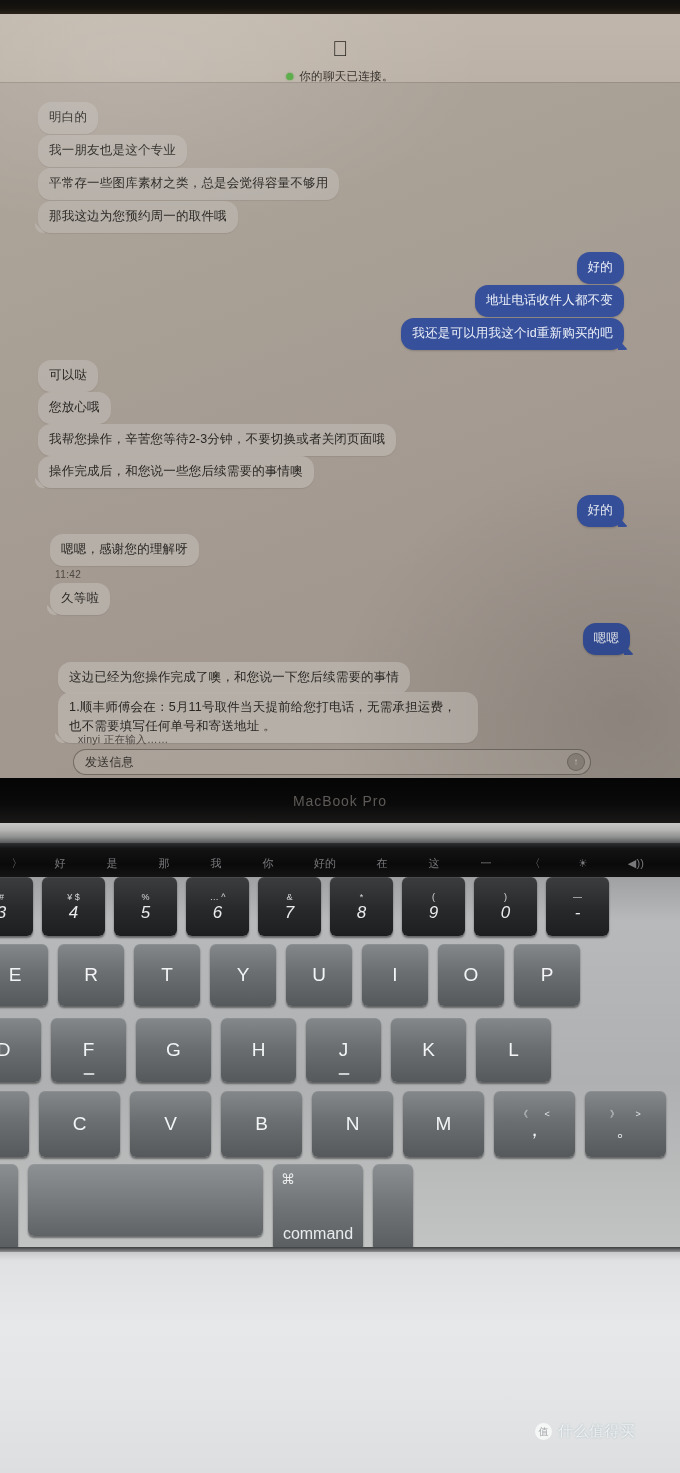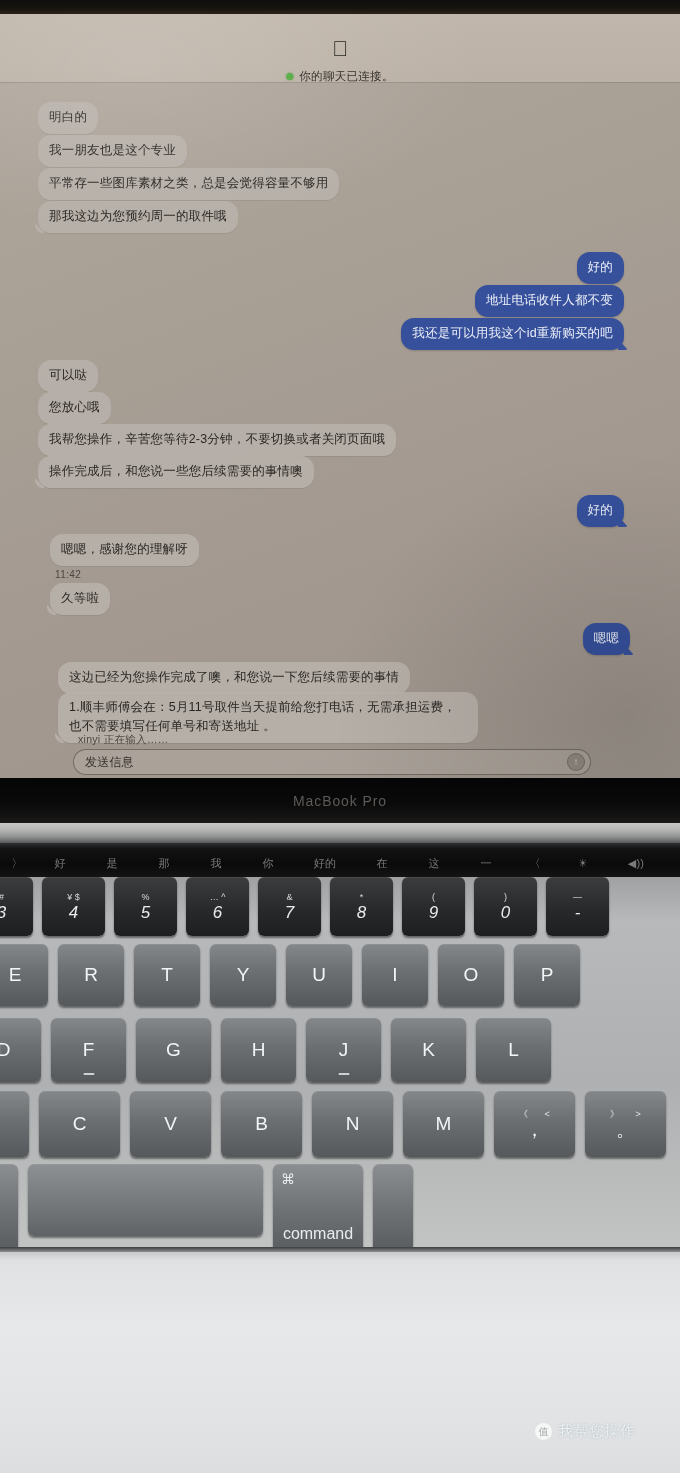--- a/index.html
+++ b/index.html
@@ -468,16 +468,16 @@
         <span class="txt">command</span>
       </div>
       <div class="key cmd" style="width:40px;height:72px;"></div>
     </div>
   </div>
 
   <div class="palm"></div>
 
   <div class="watermark">
     <span class="wm-badge">值</span>
-    <span class="wm-text">我帮您操作</span>
+    <span class="wm-text">什么值得买</span>
   </div>
 
 </div>
 
 </body></html>

